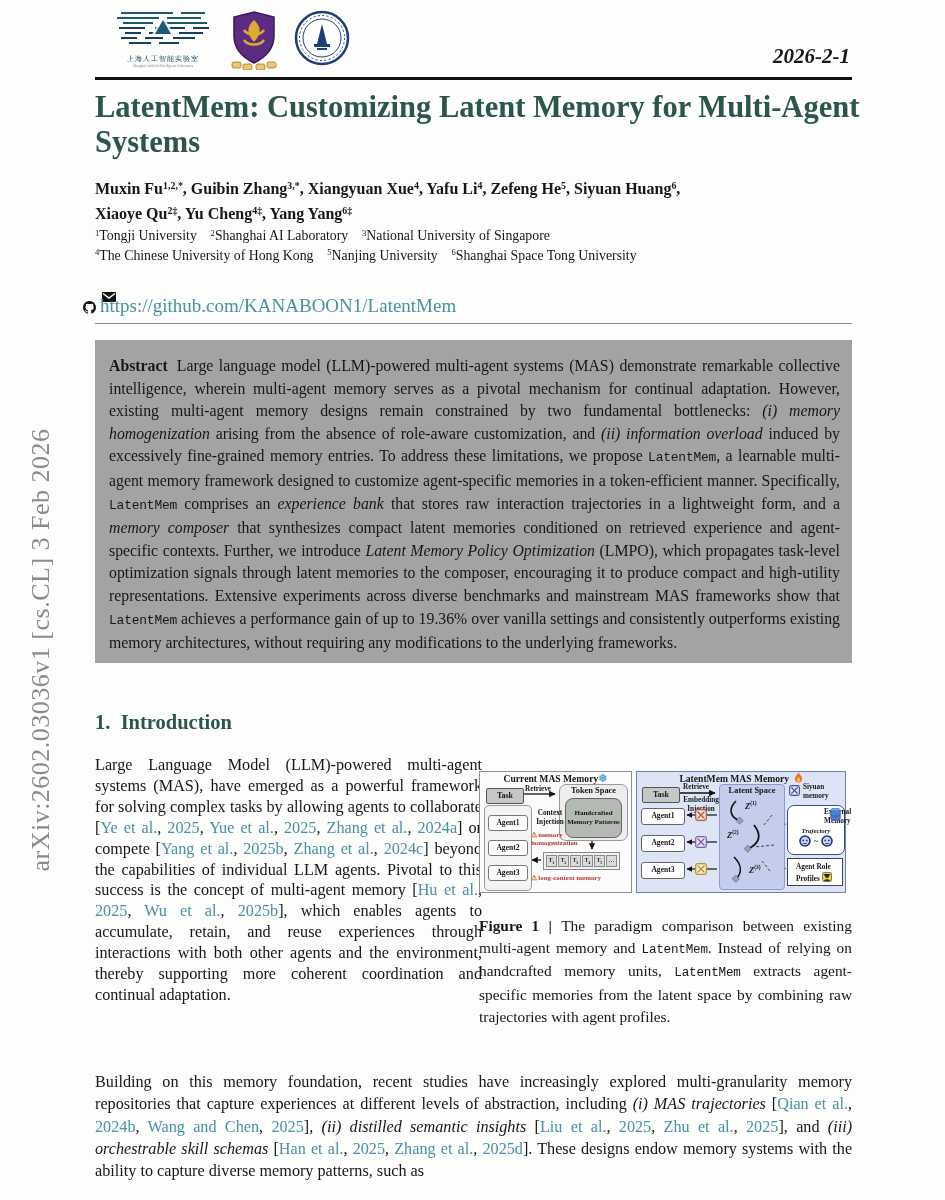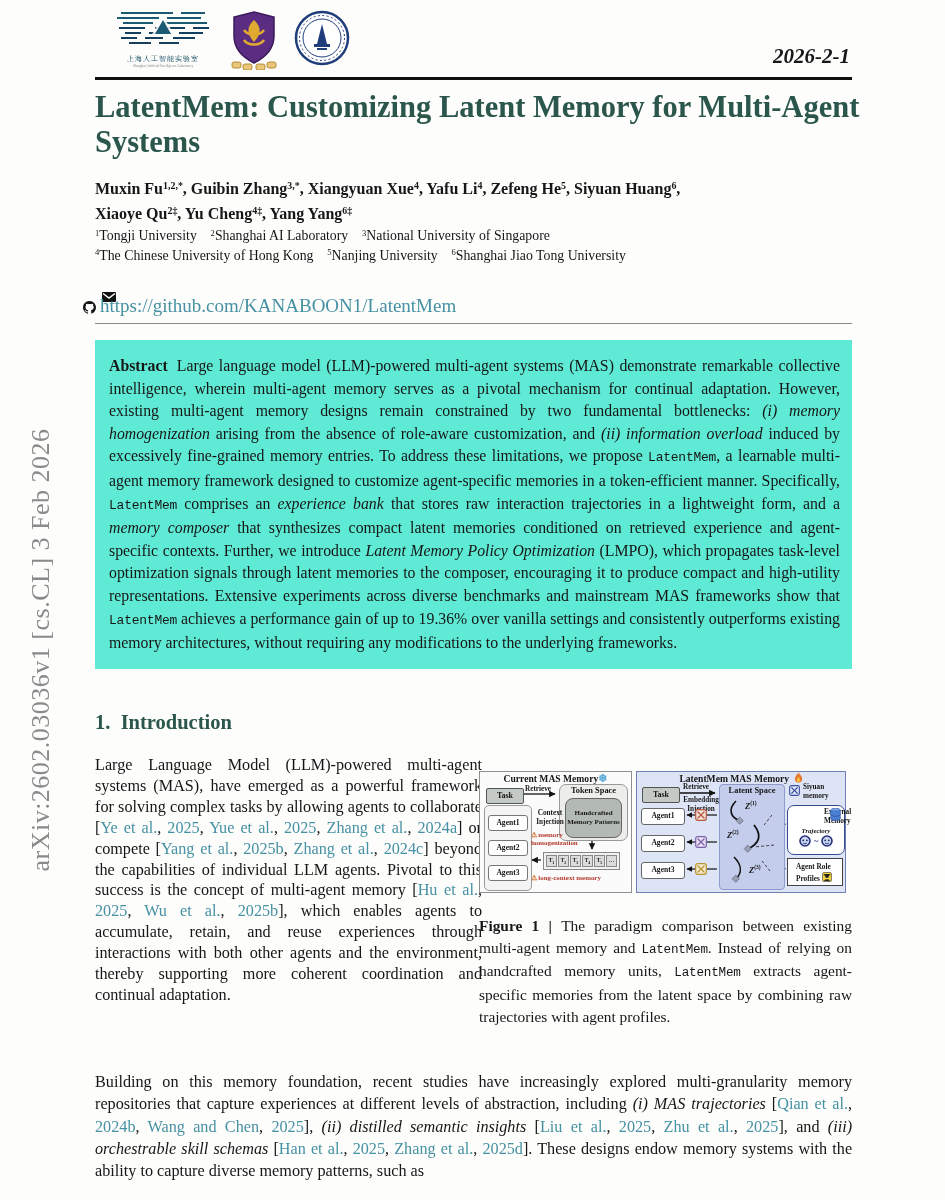--- a/index.html
+++ b/index.html
@@ -20,22 +20,22 @@
   .rule-main{left:95px;top:77px;width:757px;height:2.6px;background:#101010;}
 
   .title{left:95px;top:90px;width:780px;font-size:30.5px;font-weight:bold;color:#2a564c;line-height:1.16;}
   .authors{left:95px;top:177px;width:750px;font-size:16px;font-weight:bold;line-height:23px;white-space:pre-wrap;}
   .affils{left:95px;top:227px;width:750px;font-size:13.8px;line-height:17.5px;white-space:pre-wrap;}
   .contact{left:95px;top:271px;width:750px;font-size:14.2px;white-space:pre-wrap;}
   .github-line{left:83px;top:295px;width:750px;font-size:19px;}
   .github-link{color:#4691a3;text-decoration:none;}
   .rule-thin{left:95px;top:323px;width:757px;height:1.2px;background:#8a8a8a;}
 
-  .abstract{left:95px;top:340px;width:757px;box-sizing:border-box;background:#5eead4;
-    padding:15px 12px 14px 14px;font-size:15.8px;line-height:22.6px;text-align:justify;}
+  .abstract{left:95px;top:340px;width:757px;box-sizing:border-box;background:#a3a3a3;
+    padding:15px 12px 8px 14px;font-size:15.8px;line-height:22.6px;text-align:justify;}
   .abs-label{font-weight:bold;margin-right:9px;}
 
   .sec-head{left:95px;top:711px;font-size:20.5px;font-weight:bold;color:#2a564c;white-space:pre-wrap;}
   .col-left{left:95px;top:755px;width:387px;font-size:16.2px;line-height:20.9px;text-align:justify;}
   .caption{left:479px;top:915px;width:373px;font-size:15.4px;line-height:21.7px;text-align:justify;}
   .bottom-para{left:95px;top:1071px;width:757px;font-size:16.2px;line-height:22.3px;text-align:justify;}
 
   
   .sg-p{}
   .sg-i{font-style:italic;}
@@ -162,21 +162,21 @@
 </div>
 
 <div class="abs date">2026-2-1</div>
 <div class="abs rule-main"></div>
 
 <h1 class="abs title" style="margin:0;">LatentMem: Customizing Latent Memory for Multi-Agent Systems</h1>
 
 <div class="abs authors"><span class="sg-p">Muxin Fu</span><span class="sg-sup">1,2,*</span><span class="sg-p">, Guibin Zhang</span><span class="sg-sup">3,*</span><span class="sg-p">, Xiangyuan Xue</span><span class="sg-sup">4</span><span class="sg-p">, Yafu Li</span><span class="sg-sup">4</span><span class="sg-p">, Zefeng He</span><span class="sg-sup">5</span><span class="sg-p">, Siyuan Huang</span><span class="sg-sup">6</span><span class="sg-p">,
 </span><span class="sg-p">Xiaoye Qu</span><span class="sg-sup">2‡</span><span class="sg-p">, Yu Cheng</span><span class="sg-sup">4‡</span><span class="sg-p">, Yang Yang</span><span class="sg-sup">6‡</span></div>
 <div class="abs affils"><span class="sg-sup">1</span><span class="sg-p">Tongji University    </span><span class="sg-sup">2</span><span class="sg-p">Shanghai AI Laboratory    </span><span class="sg-sup">3</span><span class="sg-p">National University of Singapore
-</span><span class="sg-sup">4</span><span class="sg-p">The Chinese University of Hong Kong    </span><span class="sg-sup">5</span><span class="sg-p">Nanjing University    </span><span class="sg-sup">6</span><span class="sg-p">Shanghai Jiao Tong University</span></div>
+</span><span class="sg-sup">4</span><span class="sg-p">The Chinese University of Hong Kong    </span><span class="sg-sup">5</span><span class="sg-p">Nanjing University    </span><span class="sg-sup">6</span><span class="sg-p">Shanghai Space Tong University</span></div>
 
 <div class="abs contact">
   <svg width="14" height="10" viewBox="0 0 14 10" style="vertical-align:-1px;">
     <rect x="0" y="0" width="14" height="10" rx="1" fill="#111"></rect>
     <path d="M1 1.5 L7 6 L13 1.5" stroke="#fff" stroke-width="1.4" fill="none"></path>
   </svg>
 </div>
 
 <div class="abs github-line">
   <svg width="13" height="13" viewBox="0 0 16 16" style="vertical-align:-2px;margin-right:4px;">

